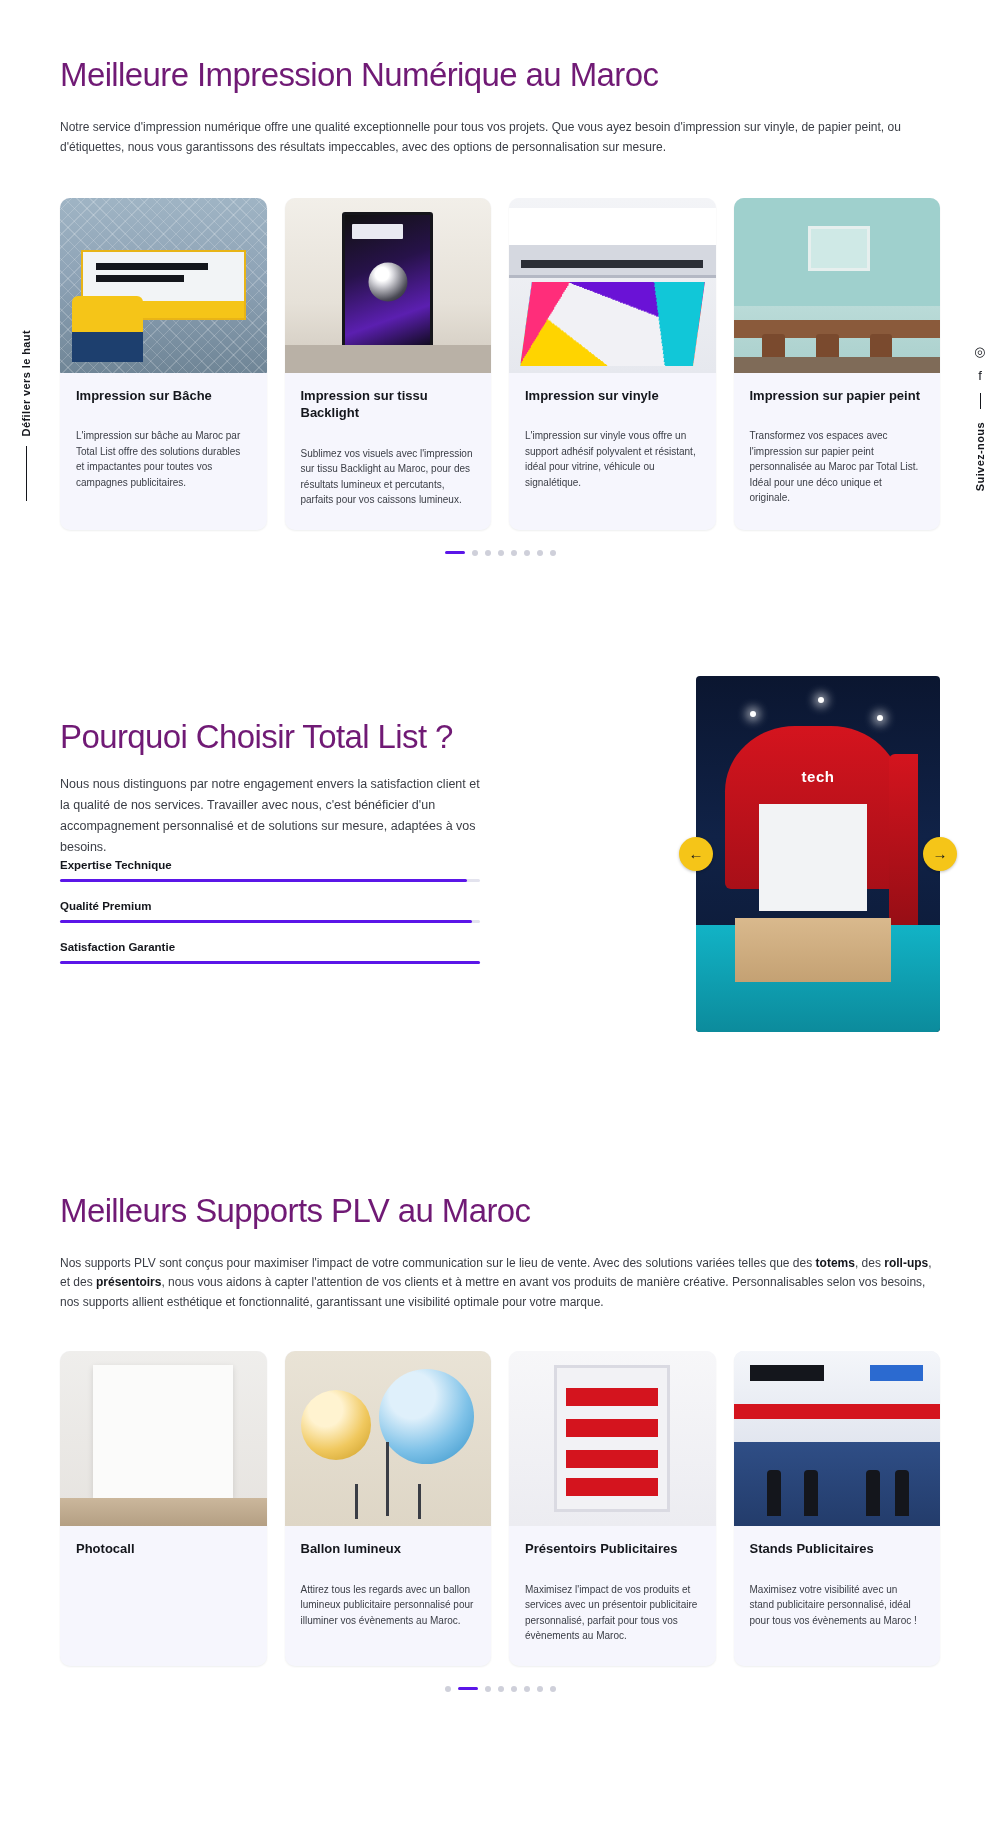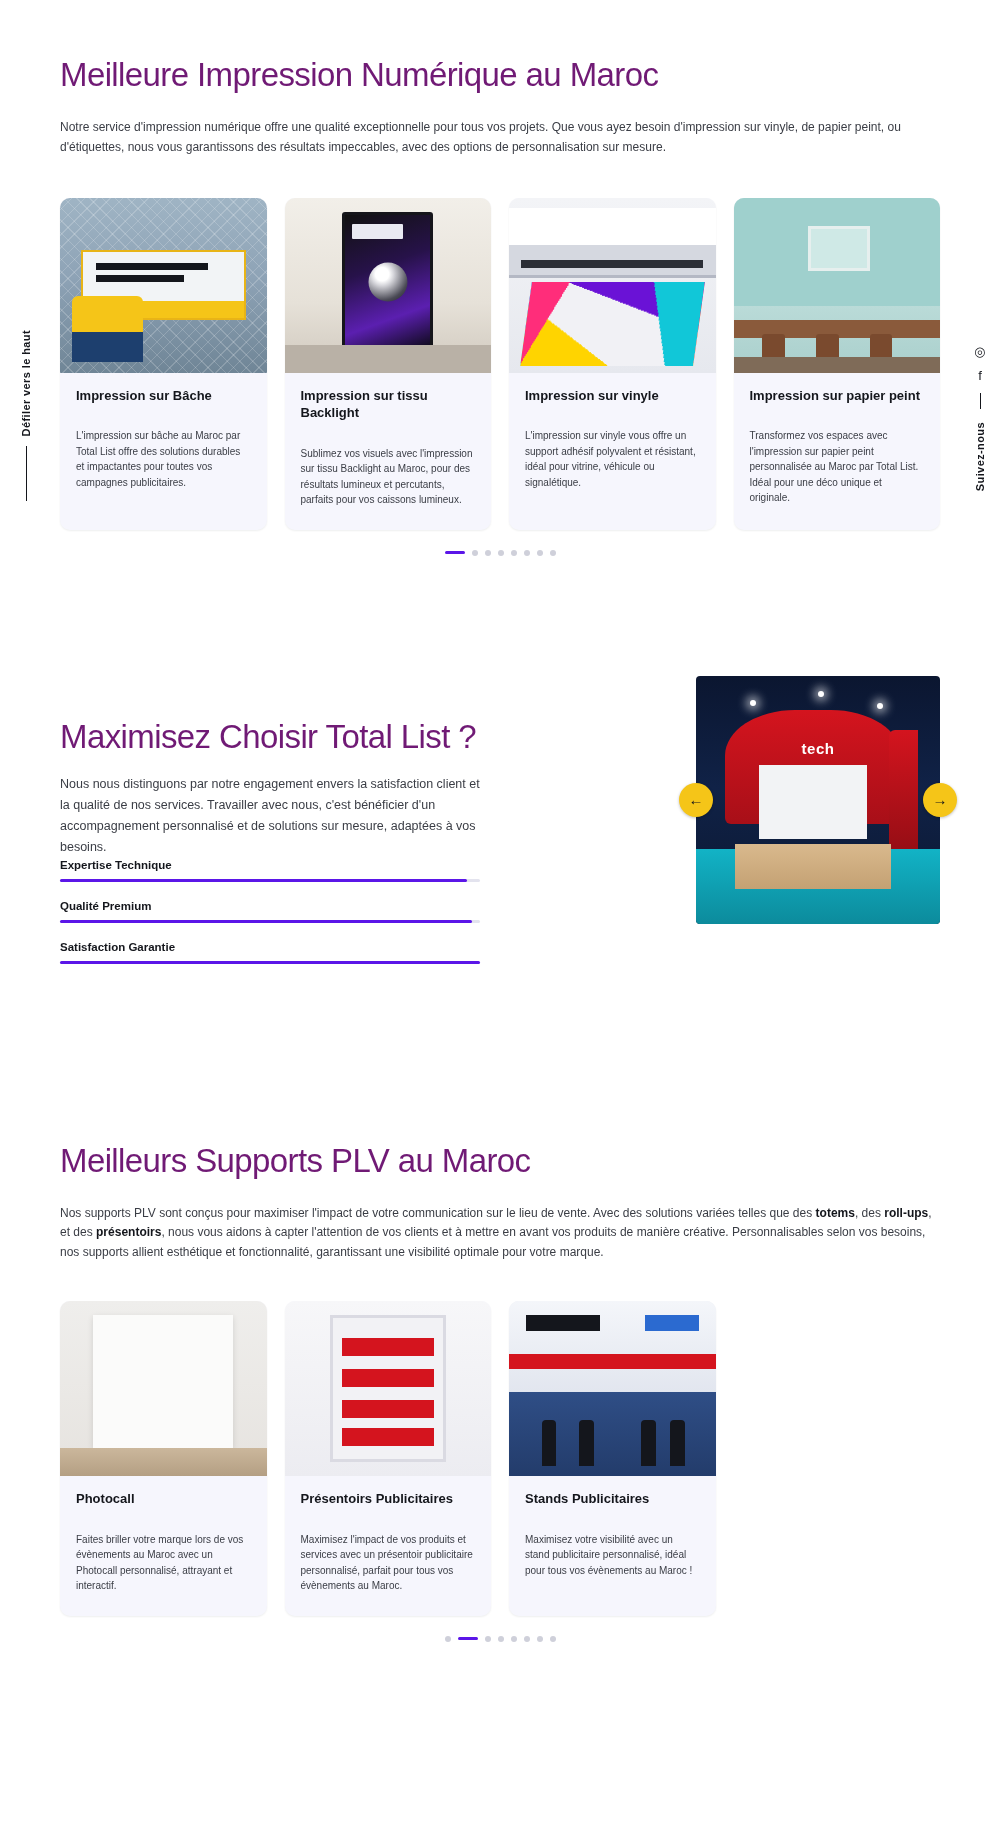--- a/index.html
+++ b/index.html
@@ -69,21 +69,21 @@
   .why { display: flex; gap: 56px; align-items: flex-start; }
   .why-left { width: 420px; padding-top: 42px; }
   .why-desc { margin-top: 18px; font-size: 12.5px; line-height: 1.7; color: #3a3d45; }
   .bars { }
   .bar-row { margin-bottom: 18px; }
   .bar-label { font-size: 11.5px; font-weight: 700; color: #14161c; margin-bottom: 8px; }
   .bar-track { height: 3px; width: 420px; background: #e3e3ee; border-radius: 2px; position: relative; }
   .bar-fill { height: 3px; background: #5b16e8; border-radius: 2px; }
 
   .why-right { position: relative; width: 244px; margin-left: auto; }
-  .why-img { width: 244px; height: 248px; border-radius: 4px; overflow: hidden; position: relative; }
+  .why-img { width: 244px; height: 356px; border-radius: 4px; overflow: hidden; position: relative; }
   .nav-btn {
     position: absolute; top: 50%; transform: translateY(-50%);
     width: 34px; height: 34px; border-radius: 50%;
     background: #f5c518; color: #14161c;
     display: flex; align-items: center; justify-content: center;
     font-size: 15px; border: none; cursor: pointer;
     box-shadow: 0 1px 3px rgba(0,0,0,.25);
   }
   .nav-prev { left: -17px; }
   .nav-next { right: -17px; }
@@ -298,21 +298,21 @@
       <span class="dot"></span>
       <span class="dot"></span>
     </div>
   </section>
 
   <div class="sp-80"></div>
   <div class="sp-40"></div>
 
   <section class="section why">
     <div class="why-left">
-      <h2 class="section-title">Maximisez Choisir Total List ?</h2>
+      <h2 class="section-title">Pourquoi Choisir Total List ?</h2>
       <p class="why-desc">Nous nous distinguons par notre engagement envers la satisfaction client et la qualité de nos services. Travailler avec nous, c'est bénéficier d'un accompagnement personnalisé et de solutions sur mesure, adaptées à vos besoins.</p>
 
       <div class="bars">
         <div class="bar-row">
           <div class="bar-label">Expertise Technique</div>
           <div class="bar-track">
             <div class="bar-fill" style="width:97%"></div>
           </div>
         </div>
         <div class="bar-row">
@@ -362,24 +362,37 @@
 
       <article class="card">
         <div class="thumb">
           <div class="img-base photocall">
               <div class="panel"></div>
               <div class="floor"></div>
             </div>
         </div>
         <div class="body">
           <div class="c-title">Photocall</div>
-          <div class="c-text">Faites briller votre marque lors de vos évènements au Maroc avec un Photocall personnalisé, attrayant et interactif.</div>
-        </div>
-      </article>
-
+        </div>
+      </article>
+
+      <article class="card">
+        <div class="thumb">
+          <div class="img-base ballon">
+            <div class="b2"></div>
+              <div class="b1"></div>
+              <div class="pole"></div>
+              <div class="legs"></div>
+          </div>
+        </div>
+        <div class="body">
+          <div class="c-title">Ballon lumineux</div>
+          <div class="c-text">Attirez tous les regards avec un ballon lumineux publicitaire personnalisé pour illuminer vos évènements au Maroc.</div>
+        </div>
+      </article>
 
       <article class="card">
         <div class="thumb">
           <div class="img-base presentoir">
             <div class="unit">
               <div class="shelf sh1"></div>
                 <div class="shelf sh2"></div>
               <div class="shelf sh3"></div>
                 <div class="shelf sh4"></div>
             </div>

